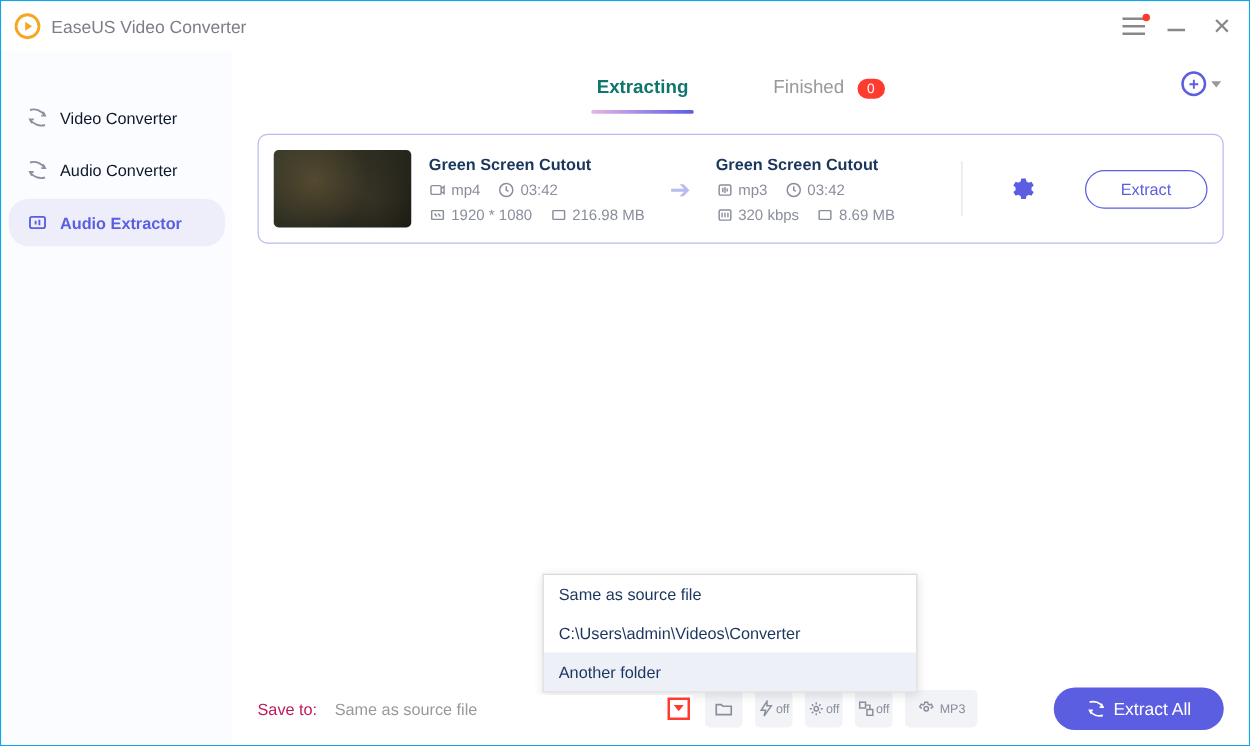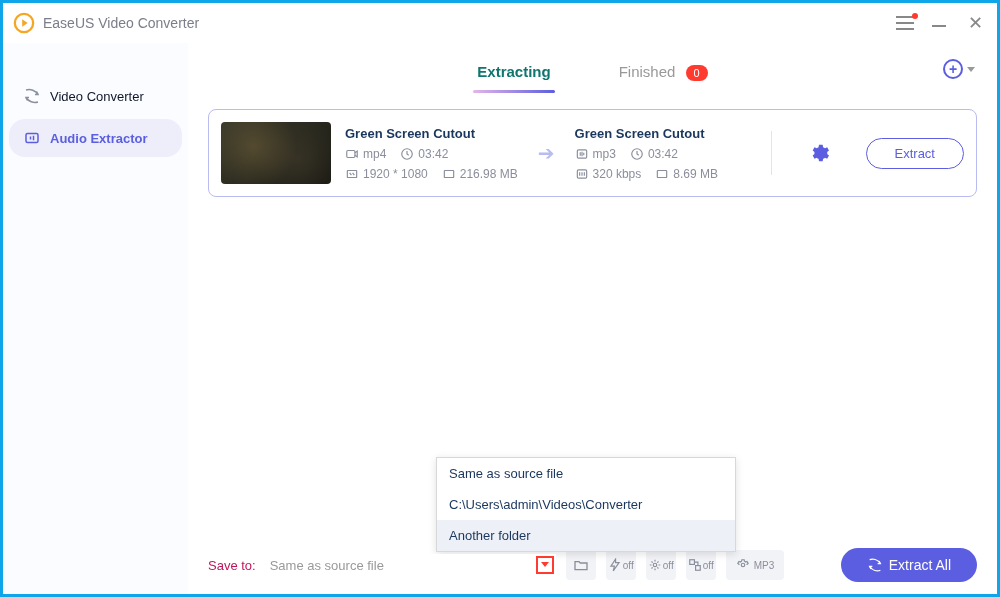--- a/index.html
+++ b/index.html
@@ -1,17 +1,17 @@
 <!DOCTYPE html>
 <html><head>
 <meta charset="utf-8">
 <style>
 * { margin: 0; padding: 0; box-sizing: border-box; font-family: -apple-system, BlinkMacSystemFont, "Segoe UI", sans-serif; }
 body { background: #f4f4f4; width: 1000px; height: 597px; overflow: hidden; }
-.app-window { width: 1000px; height: 597px; background: #fff; border: 3px solid #0ea5e9; display: flex; flex-direction: column; justify-content: center; }
+.app-window { width: 1000px; height: 597px; background: #fff; border: 1px solid #0ea5e9; display: flex; flex-direction: column; justify-content: center; }
 .titlebar { height: 40px; display: flex; align-items: center; padding: 0 10px; background: #fff; }
 .logo-icon { width: 22px; height: 22px; margin-right: 8px; }
 .app-title { font-size: 14px; color: #7b7e8a; font-weight: 500; }
 .titlebar-controls { margin-left: auto; display: flex; align-items: center; gap: 18px; }
 .menu-icon { position: relative; width: 18px; height: 14px; cursor: pointer; }
 .menu-bars { width: 18px; height: 2px; background: #888; position: absolute; top: 6px; }
 .menu-bars::before, .menu-bars::after { content: ""; position: absolute; width: 18px; height: 2px; background: #888; left: 0; }
 .menu-bars::before { top: -6px; }
 .menu-bars::after { top: 6px; }
 .red-dot { width: 6px; height: 6px; background: #ff3b30; border-radius: 50%; position: absolute; top: -3px; right: -4px; }
@@ -91,20 +91,31 @@
         <span class="sidebar-icon">
           <svg width="18" height="18" viewBox="0 0 24 24" fill="none" stroke="#8b90a0" stroke-width="2">
               <path d="M4 4 A14 14 0 0 1 20 10"></path>
               <path d="M20 20 A14 14 0 0 1 4 14"></path>
               <polyline points="18 6 20 10 16 10"></polyline>
               <polyline points="6 18 4 14 8 14"></polyline>
             </svg>
         </span>
         <span>Video Converter</span>
       </div>
+      <div class="sidebar-item">
+        <span class="sidebar-icon">
+          <svg width="18" height="18" viewBox="0 0 24 24" fill="none" stroke="#8b90a0" stroke-width="2">
+              <path d="M4 4 A14 14 0 0 1 20 10"></path>
+              <path d="M20 20 A14 14 0 0 1 4 14"></path>
+              <polyline points="18 6 20 10 16 10"></polyline>
+              <polyline points="6 18 4 14 8 14"></polyline>
+            </svg>
+        </span>
+        <span>Audio Converter</span>
+      </div>
       <div class="sidebar-item active">
         <span class="sidebar-icon">
           <svg width="18" height="18" viewBox="0 0 24 24" fill="none" stroke="#5b5ee0" stroke-width="2">
               <rect x="4" y="6" width="16" height="12" rx="2"></rect>
               <path d="M10 10 v4"></path>
               <path d="M14 9 v6"></path>
             </svg>
         </span>
         <span>Audio Extractor</span>
       </div>

